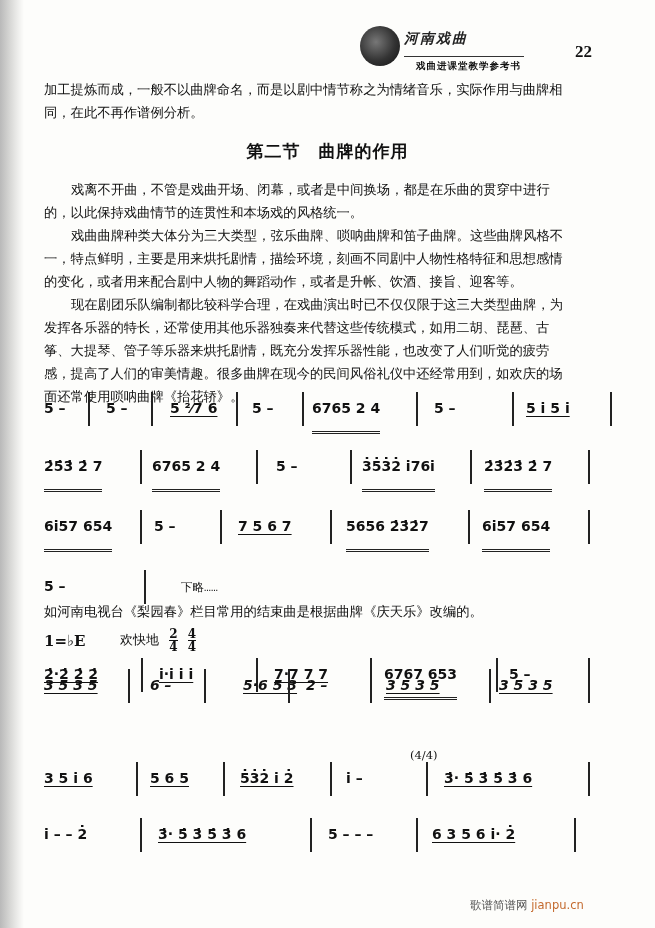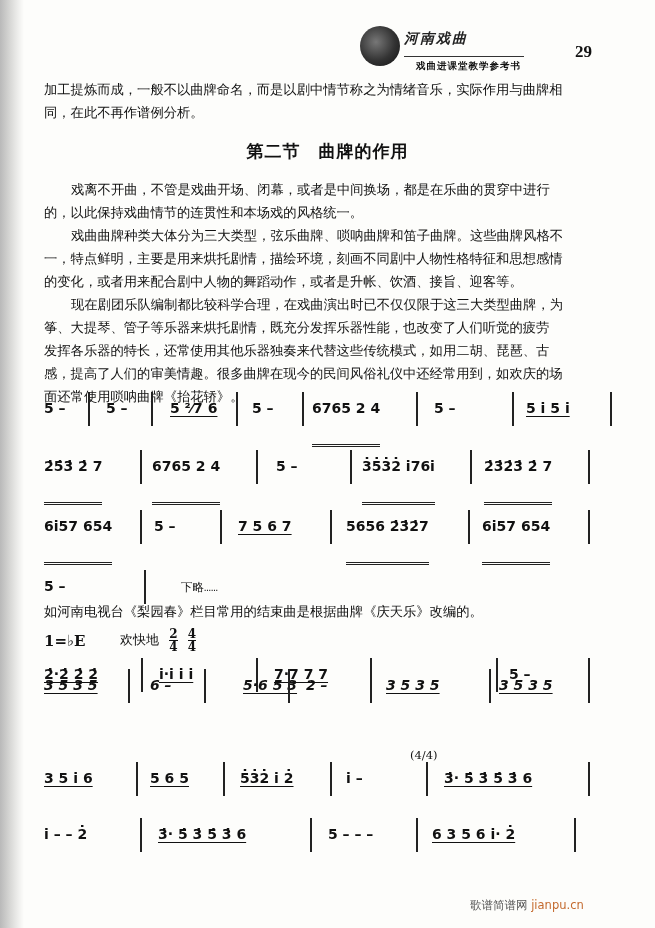--- a/index.html
+++ b/index.html
@@ -32,21 +32,21 @@
   .para .ind { padding-left:27px; }
   .section-title {
     position:absolute; left:0; width:655px; top:140px; text-align:center;
     font-size:17px; font-weight:bold; letter-spacing:1px;
   }
   .score-row { position:absolute; left:44px; width:590px; height:30px; }
   .m { position:absolute; top:0; height:30px; font-family:"DejaVu Sans","Liberation Sans",sans-serif;
        font-weight:bold; font-size:14px; white-space:nowrap; }
   .bar { position:absolute; top:-8px; width:2px; height:34px; background:#222; }
   .ul { text-decoration:underline; text-underline-offset:3px; }
-  .dul { border-bottom:3px double #222; padding-bottom:14px; }
+  .dul { border-bottom:3px double #222; padding-bottom:1px; }
   .caption { position:absolute; font-size:11.5px; font-family:Liberation Mono, monospace; }
   .key { position:absolute; left:44px; top:632px; font-size:15px; font-weight:bold; }
   .tempo { position:absolute; left:120px; top:628px; font-size:13px; }
   .frac { display:inline-block; vertical-align:middle; text-align:center; font-weight:bold; font-size:12px; line-height:12px; margin-left:6px; }
   .frac span { display:block; }
   .frac .num { border-bottom:1px solid #111; }
   .watermark {
     position:absolute; left:470px; top:898px; font-size:11.5px; color:#555;
   }
   .watermark .url { color:#c46a2e; font-family:"DejaVu Sans",sans-serif; }
@@ -54,39 +54,39 @@
 </head>
 <body>
 
 <div class="spine"></div>
 
 <div class="header">
   <div class="logo-mask"></div>
   <div class="logo-title">河南戏曲</div>
   <div class="logo-rule"></div>
   <div class="logo-sub">戏曲进课堂教学参考书</div>
-  <div class="page-num">29</div>
+  <div class="page-num">22</div>
 </div>
 
 <div class="para" style="top:78px;">
   <div>加工提炼而成，一般不以曲牌命名，而是以剧中情节称之为情绪音乐，实际作用与曲牌相</div>
   <div>同，在此不再作谱例分析。</div>
 </div>
 
 <div class="section-title">第二节　曲牌的作用</div>
 
 <div class="para" style="top:178px;">
   <div class="ind">戏离不开曲，不管是戏曲开场、闭幕，或者是中间换场，都是在乐曲的贯穿中进行</div>
   <div>的，以此保持戏曲情节的连贯性和本场戏的风格统一。</div>
   <div class="ind">戏曲曲牌种类大体分为三大类型，弦乐曲牌、唢呐曲牌和笛子曲牌。这些曲牌风格不</div>
   <div>一，特点鲜明，主要是用来烘托剧情，描绘环境，刻画不同剧中人物性格特征和思想感情</div>
   <div>的变化，或者用来配合剧中人物的舞蹈动作，或者是升帐、饮酒、接旨、迎客等。</div>
   <div class="ind">现在剧团乐队编制都比较科学合理，在戏曲演出时已不仅仅限于这三大类型曲牌，为</div>
+  <div>发挥各乐器的特长，还常使用其他乐器独奏来代替这些传统模式，如用二胡、琵琶、古</div>
   <div>筝、大提琴、管子等乐器来烘托剧情，既充分发挥乐器性能，也改变了人们听觉的疲劳</div>
-  <div>发挥各乐器的特长，还常使用其他乐器独奏来代替这些传统模式，如用二胡、琵琶、古</div>
   <div>感，提高了人们的审美情趣。很多曲牌在现今的民间风俗礼仪中还经常用到，如欢庆的场</div>
   <div>面还常使用唢呐曲牌《抬花轿》。</div>
 </div>
 
 <div class="score-row" style="top:400px;">
   <span class="m" style="left:0px;">5 –</span>
   <div class="bar" style="left:44px;"></div>
   <span class="m" style="left:62px;">5 –</span>
   <div class="bar" style="left:107px;"></div>
   <span class="m ul" style="left:126px;">5 ²⁄7 6</span>
@@ -150,20 +150,21 @@
   </span>
 </div>
 
 <div class="score-row" style="top:666px;">
   <span class="m ul" style="left:0px;">2̇·2̇ 2̇ 2̇</span>
   <div class="bar" style="left:97px;"></div>
   <span class="m ul" style="left:115px;">i·i i i</span>
   <div class="bar" style="left:212px;"></div>
   <span class="m ul" style="left:230px;">7·7 7 7</span>
   <div class="bar" style="left:326px;"></div>
+  <span class="m dul" style="left:340px;">6767 653</span>
   <div class="bar" style="left:452px;"></div>
   <span class="m" style="left:465px;">5 –</span>
   <div class="bar" style="left:544px;"></div>
 </div>
 
 <div class="score-row" style="top:677px;font-style:italic;">
   <span class="m ul" style="left:0px;">3 5 3 5</span>
   <div class="bar" style="left:84px;"></div>
   <span class="m" style="left:106px;">6 –</span>
   <div class="bar" style="left:160px;"></div>

